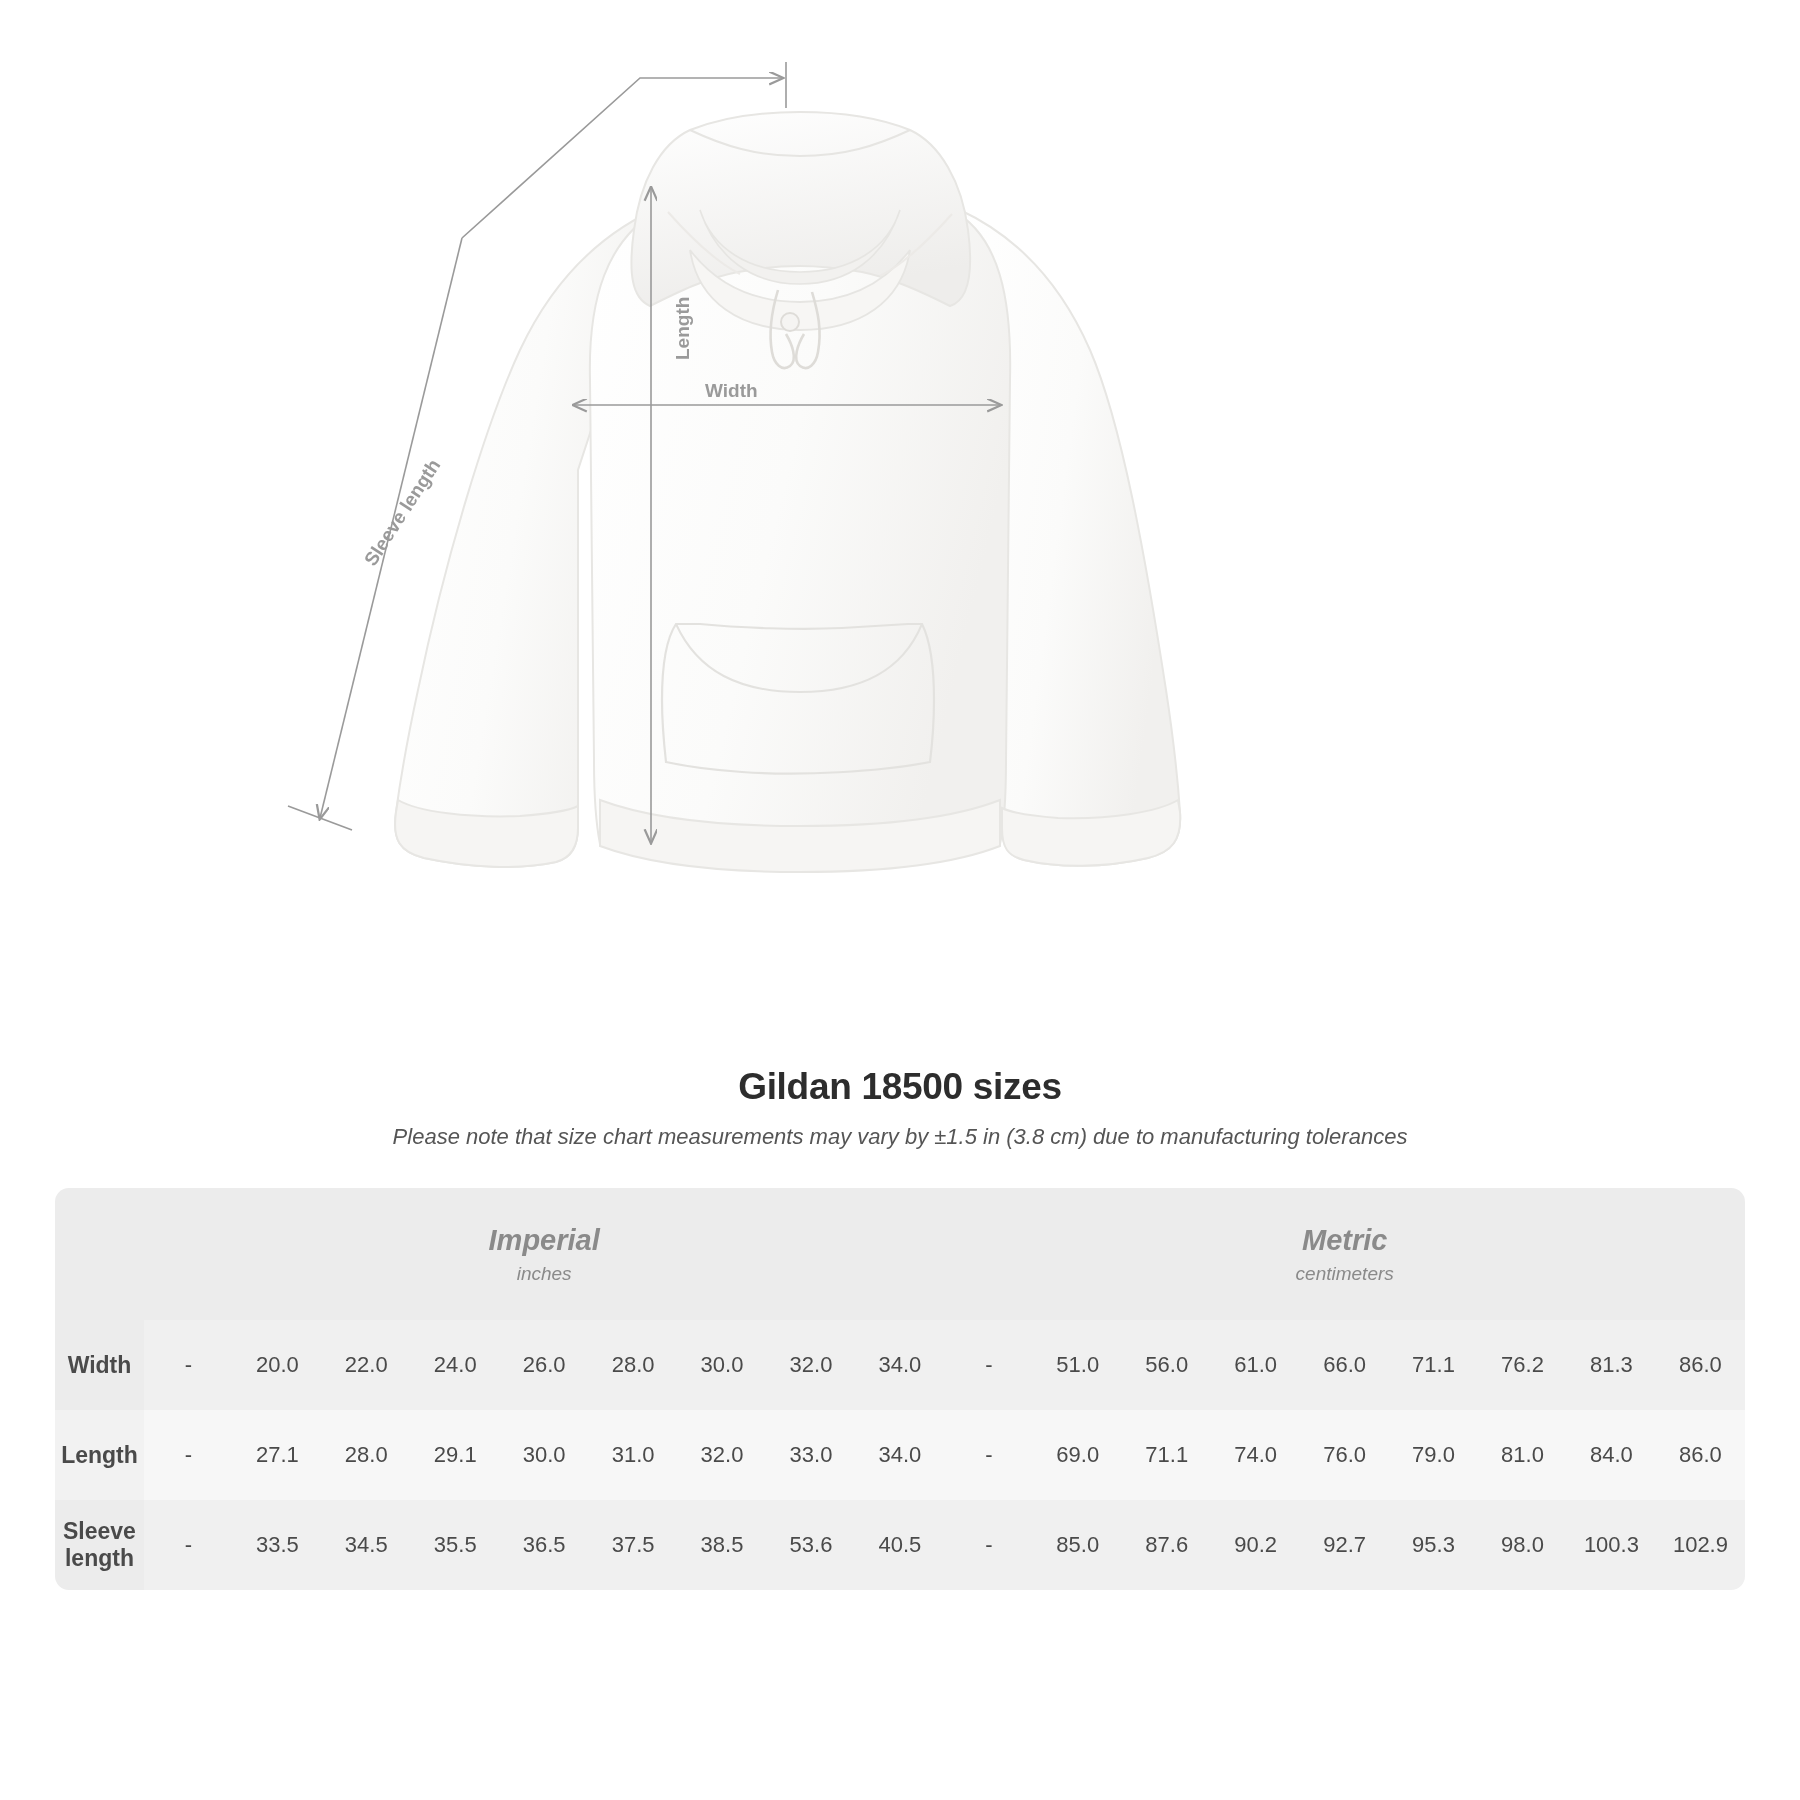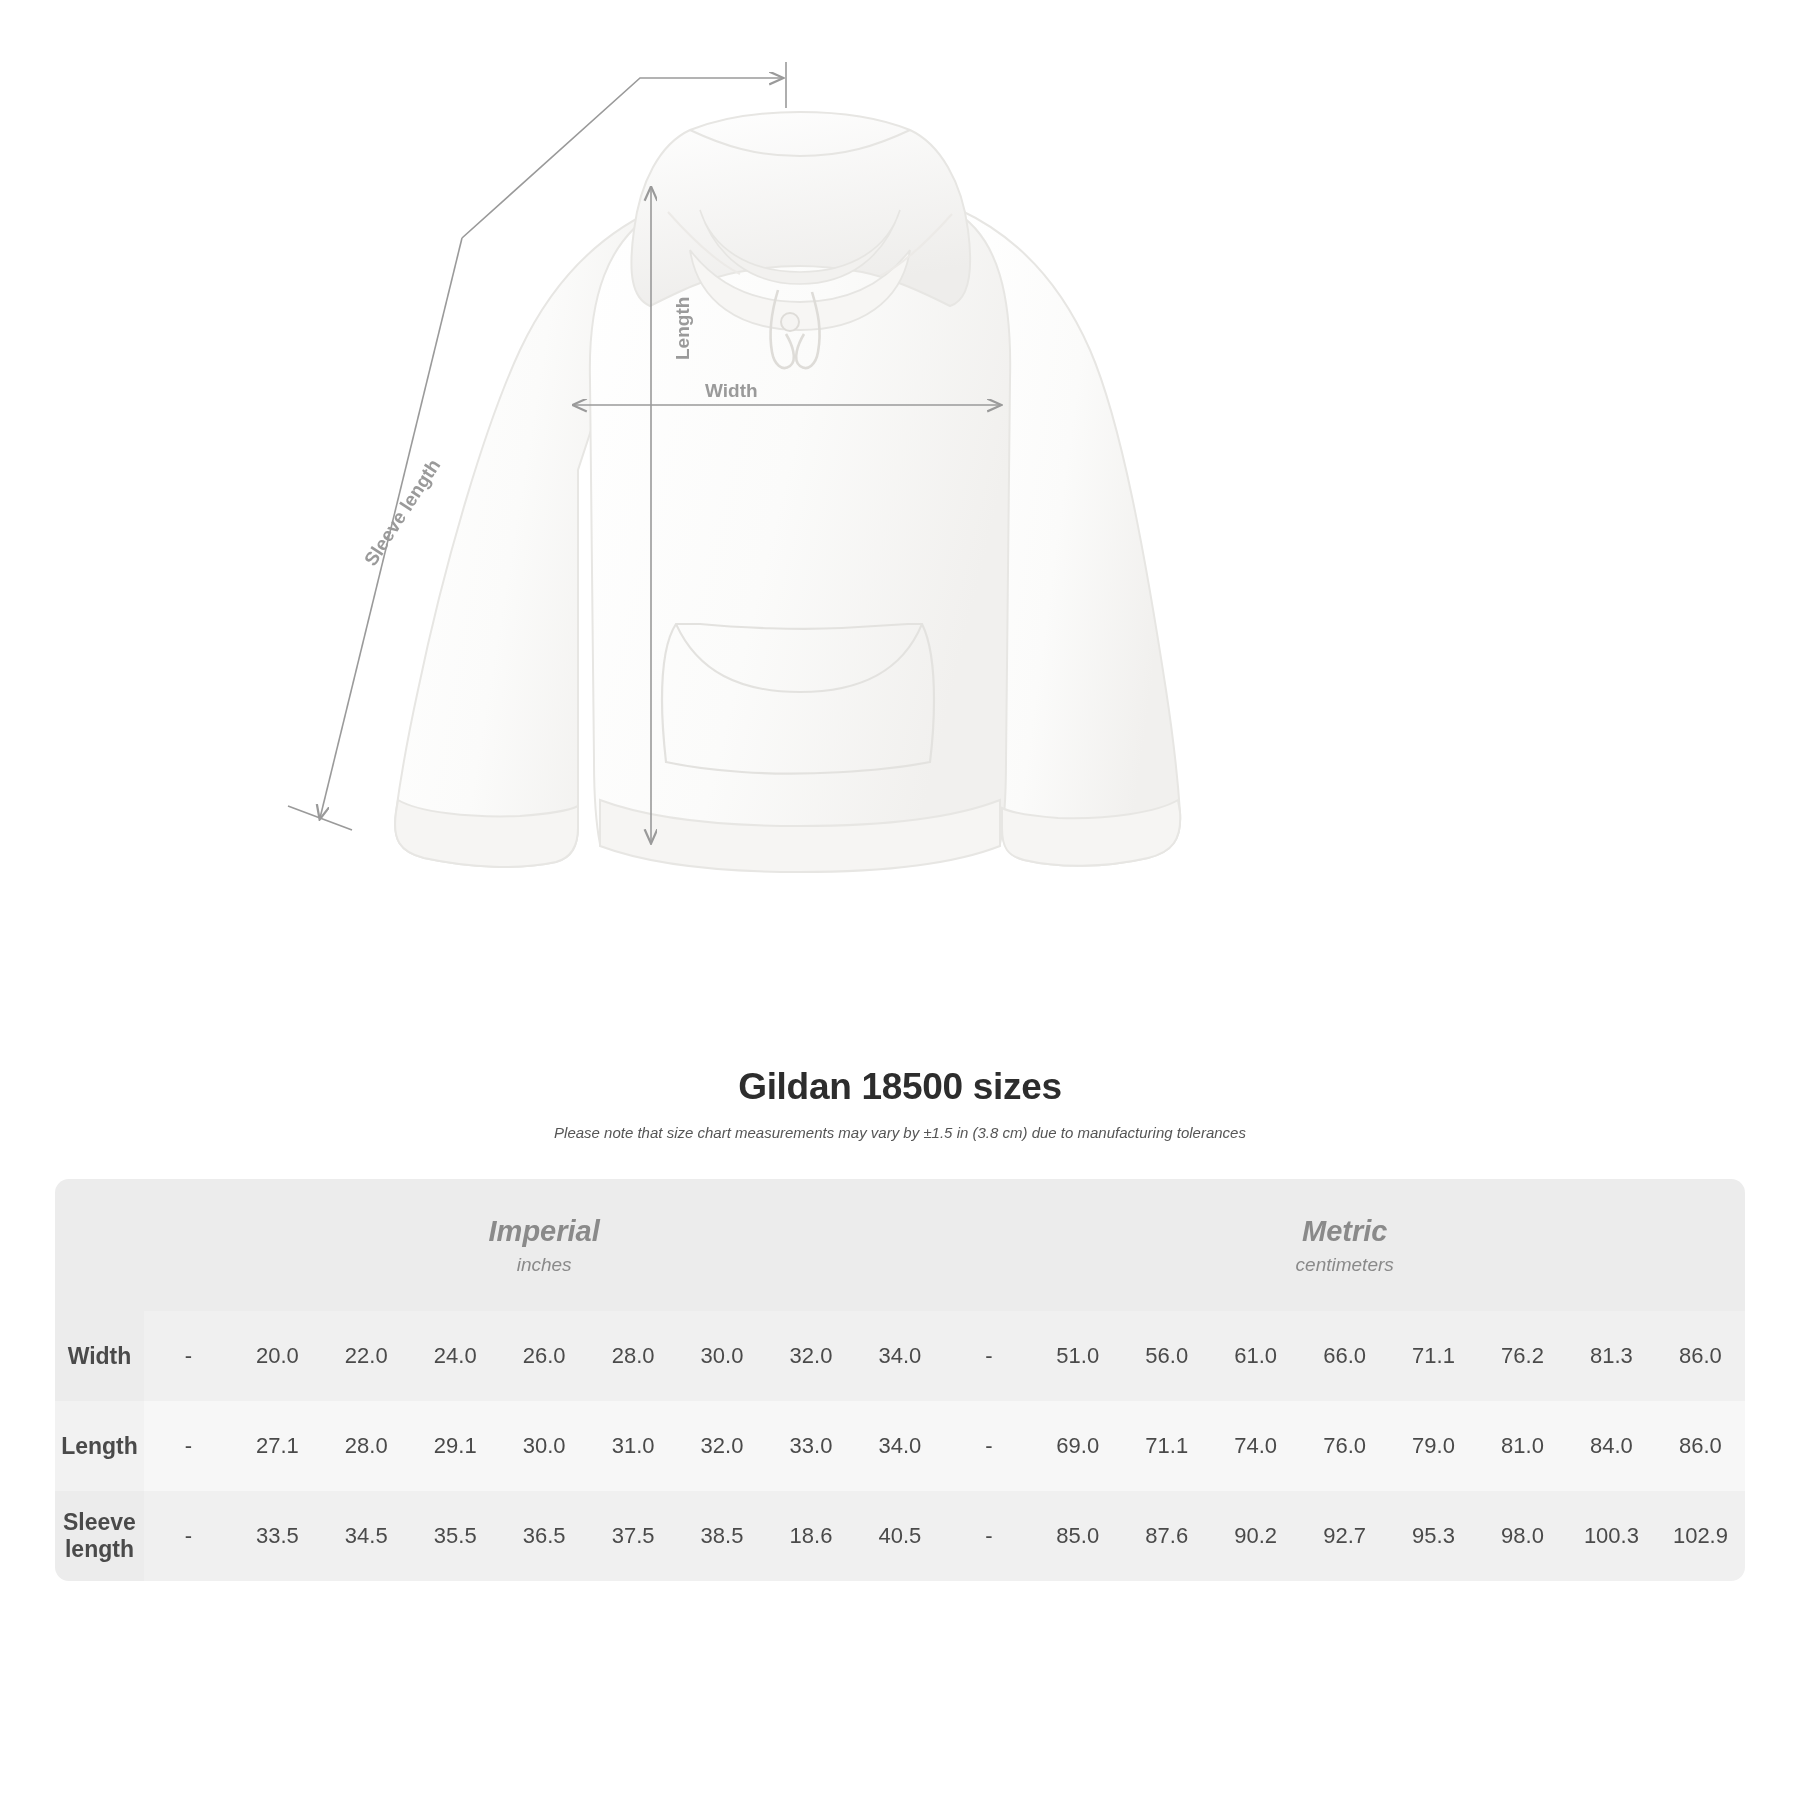--- a/index.html
+++ b/index.html
@@ -55,21 +55,21 @@
     margin-top: 16px;
   }
   .chart-title {
     font-size: 37px;
     font-weight: bold;
     color: #2d2d2d;
     letter-spacing: -0.3px;
   }
   .chart-note {
     margin-top: 16px;
-    font-size: 15px;
+    font-size: 22px;
     font-style: italic;
     color: #555555;
   }
 
   
   .table-wrap {
     margin: 38px 55px 16px 55px;
     border-radius: 14px;
     overflow: hidden;
   }
@@ -308,21 +308,21 @@
 
         <tr class="data-row row-a">
           <td class="rowlabel">Sleeve length</td>
           <td>-</td>
           <td>33.5</td>
           <td>34.5</td>
           <td>35.5</td>
           <td>36.5</td>
           <td>37.5</td>
           <td>38.5</td>
-          <td>18.6</td>
+          <td>53.6</td>
           <td>40.5</td>
           <td>-</td>
           <td>85.0</td>
           <td>87.6</td>
           <td>90.2</td>
           <td>92.7</td>
           <td>95.3</td>
           <td>98.0</td>
           <td>100.3</td>
           <td>102.9</td>

